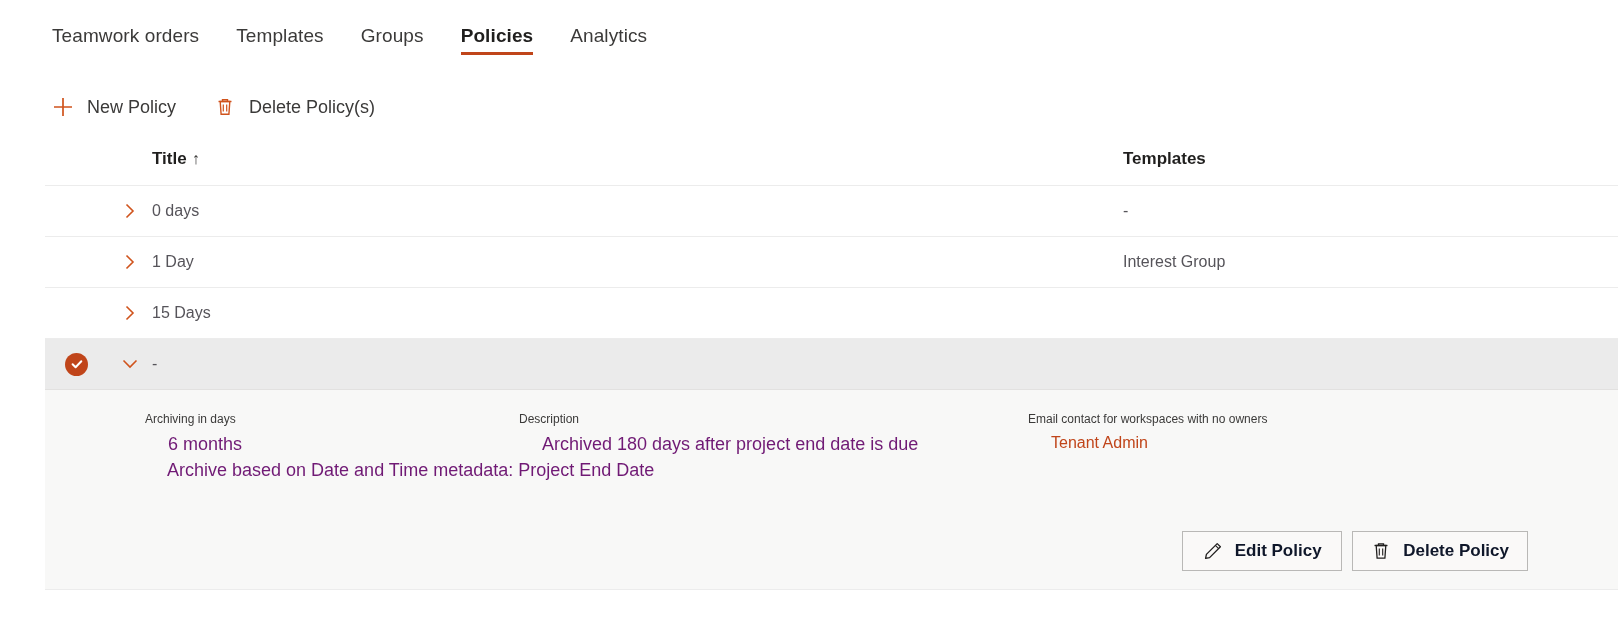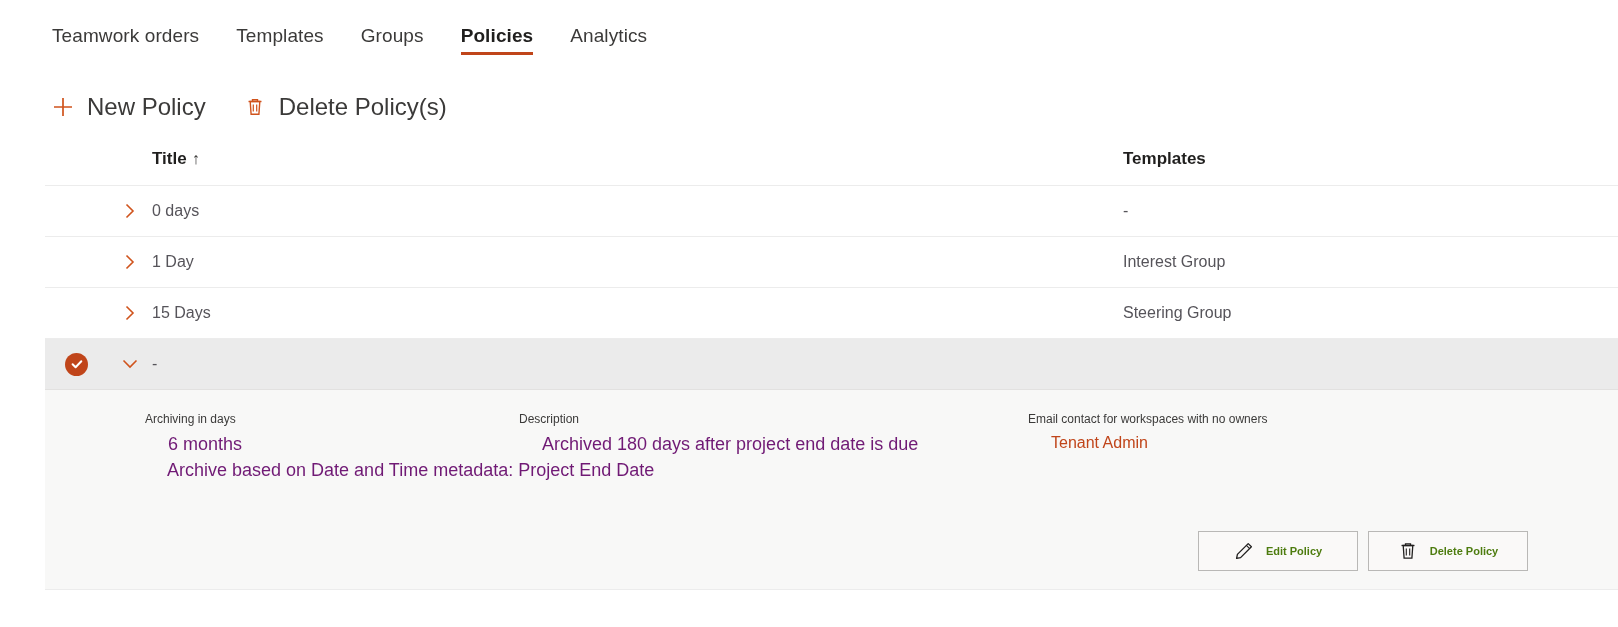--- a/index.html
+++ b/index.html
@@ -65,21 +65,21 @@
   .cmd .cmd-ico {
     display: inline-flex;
     align-items: center;
     justify-content: center;
     width: 22px;
     height: 22px;
     margin-right: 13px;
     color: #d0531c;
   }
   .cmd .cmd-label {
-    font-size: 24px;
+    font-size: 18px;
     color: #3b3a39;
   }
 
   
   .table {
     margin-left: 45px;
     width: 1573px;
     box-sizing: border-box;
   }
   .thead {
@@ -213,23 +213,23 @@
   .btn .btn-ico {
     display: inline-flex;
     align-items: center;
     justify-content: center;
     width: 20px;
     height: 20px;
     margin-right: 12px;
     color: #201f1e;
   }
   .btn .btn-label {
-    font-size: 11px;
+    font-size: 17px;
     font-weight: bold;
-    color: #4d7c0f;
+    color: #0f172a;
     white-space: nowrap;
   }
 </style>
 </head>
 <body>
 
 <div class="tabbar">
   <div class="tab">
     <span>Teamwork orders</span>
   </div>
@@ -303,21 +303,20 @@
   </div>
 
   <div class="trow">
     <div class="cell-check"></div>
     <div class="cell-chevron">
       <svg width="14" height="18" viewBox="0 0 14 18" aria-hidden="true">
         <path d="M3.5 2.5 L10 9 L3.5 15.5" stroke="currentColor" stroke-width="1.6" fill="none"></path>
       </svg>
     </div>
     <div class="cell-title">15 Days</div>
-    <div class="cell-templates">Steering Group</div>
   </div>
 
   <div class="trow selected">
     <div class="cell-check">
       <span class="check-circle">
         <svg width="14" height="14" viewBox="0 0 14 14" aria-hidden="true">
           <path d="M2.6 7.2 L5.6 10.2 L11.3 4.2" stroke="#ffffff" stroke-width="2" fill="none" stroke-linecap="round" stroke-linejoin="round"></path>
         </svg>
       </span>
     </div>

